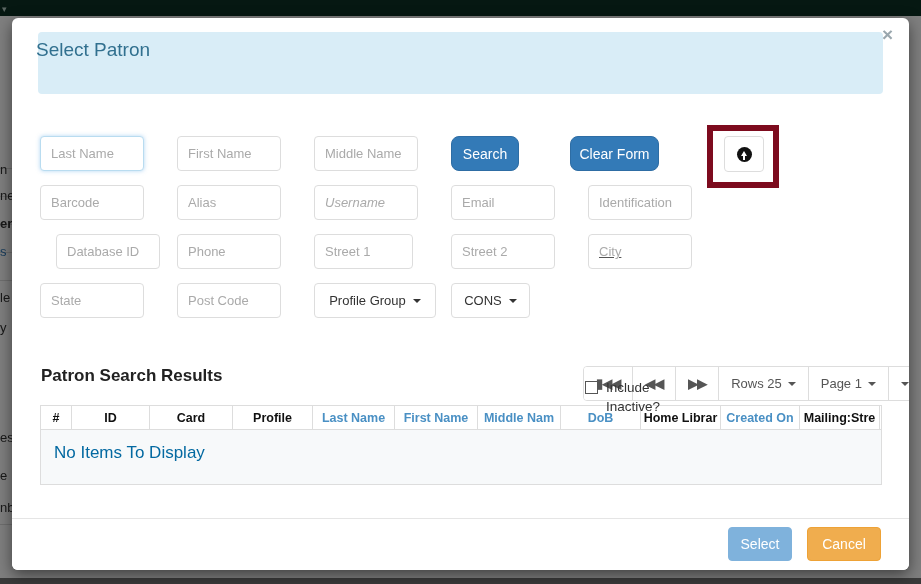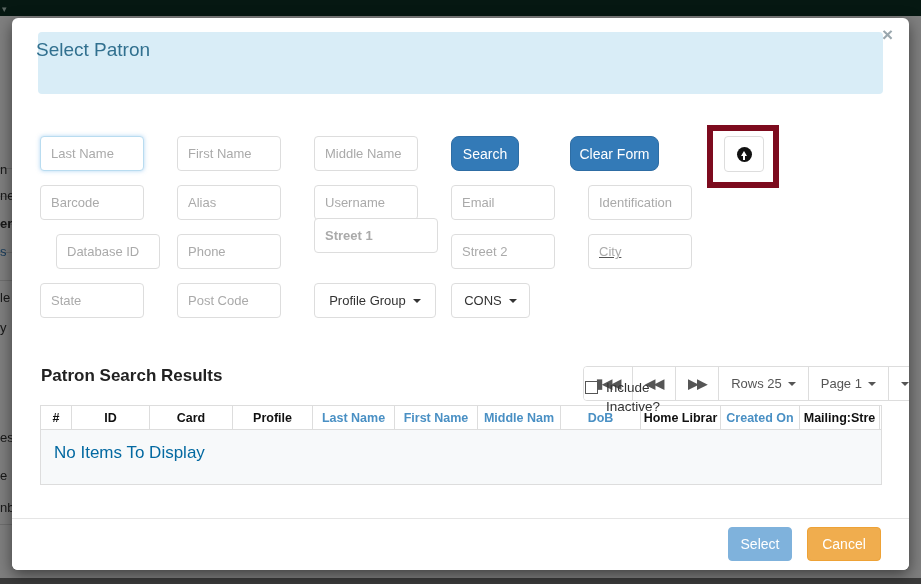--- a/index.html
+++ b/index.html
@@ -282,26 +282,26 @@
   <button id="modal-close">×</button>
 
   <div id="modal-body">
 
     <div id="search-form">
         <input type="text" class="fld focused" placeholder="Last Name" style="left: 28px; top: 30px; width: 104px;">
         <input type="text" class="fld" placeholder="First Name" style="left: 165px; top: 30px; width: 104px;">
         <input type="text" class="fld" placeholder="Middle Name" style="left: 302px; top: 30px; width: 104px;">
         <input type="text" class="fld" placeholder="Barcode" style="left: 28px; top: 79px; width: 104px;">
         <input type="text" class="fld" placeholder="Alias" style="left: 165px; top: 79px; width: 104px;">
-        <input type="text" class="fld" placeholder="Username" style="left: 302px; top: 79px; width: 104px;">
+        <input type="text" class="fld" placeholder="Username" style="left: 302px; top: 79px; width: 104px; font-style: italic;">
         <input type="text" class="fld" placeholder="Email" style="left: 439px; top: 79px; width: 104px;">
         <input type="text" class="fld" placeholder="Identification" style="left: 576px; top: 79px; width: 104px;">
         <input type="text" class="fld" placeholder="Database ID" style="left: 28px; top: 128px; width: 104px; margin-left: 16px;">
         <input type="text" class="fld" placeholder="Phone" style="left: 165px; top: 128px; width: 104px;">
-        <input type="text" class="fld" placeholder="Street 1" style="left: 302px; top: 112px; width: 124px; font-weight: bold;">
+        <input type="text" class="fld" placeholder="Street 1" style="left: 302px; top: 128px; width: 99px;">
         <input type="text" class="fld" placeholder="Street 2" style="left: 439px; top: 128px; width: 104px;">
         <input type="text" class="fld" placeholder="City" style="left: 576px; top: 128px; width: 104px; text-decoration: underline;">
         <input type="text" class="fld" placeholder="State" style="left: 28px; top: 177px; width: 104px;">
         <input type="text" class="fld" placeholder="Post Code" style="left: 165px; top: 177px; width: 104px;">
         <button class="btn btn-primary" id="search-btn" style="left: 439px; top: 30px; width: 68px;">Search</button>
         <button class="btn btn-primary" id="clear-btn" style="left: 558px; top: 30px; width: 89px;">Clear Form</button>
         <div id="highlight-box" style="left: 695px; top: 19px; width: 72px; height: 63px;"></div>
         <button id="upload-btn" style="left: 712px; top: 30px;">
           <span class="circle-arrow-up">
             <i></i>

